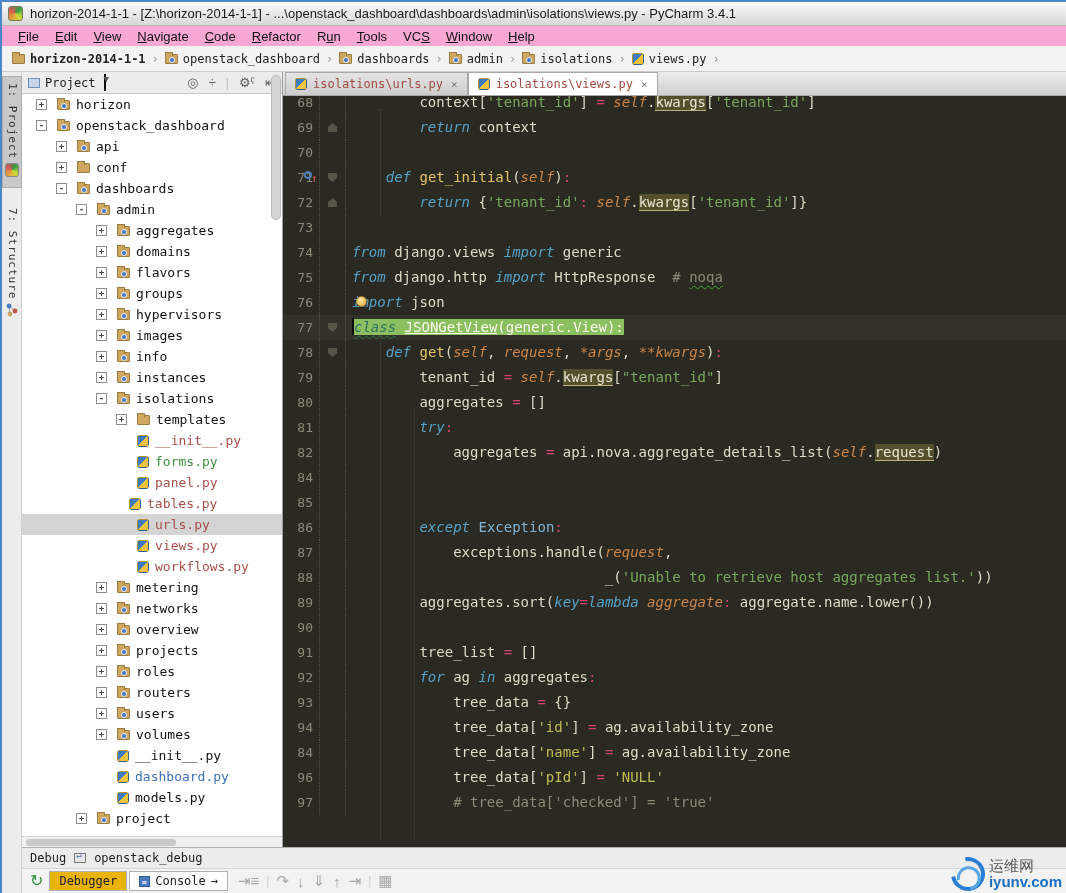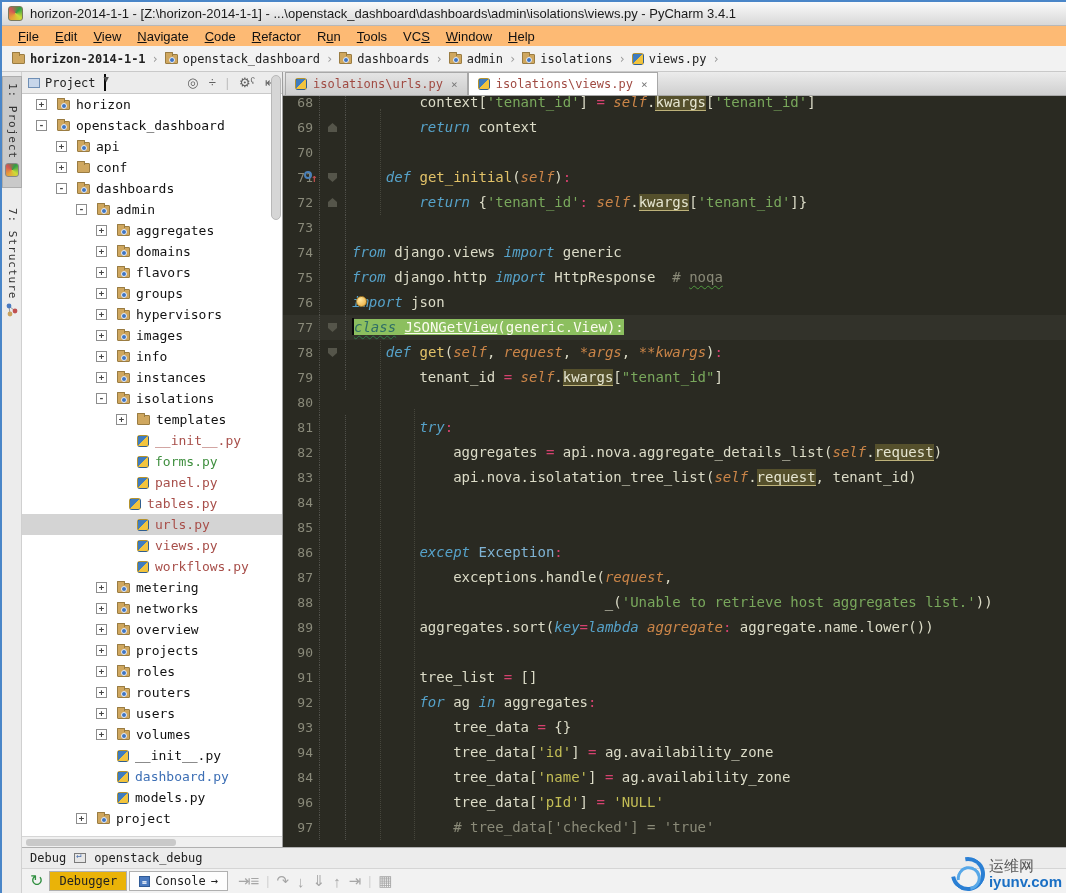--- a/index.html
+++ b/index.html
@@ -7,21 +7,21 @@
   body { font-family:"Liberation Sans",sans-serif; }
   #app { position:relative; width:1066px; height:893px; background:#f0f0f0;
          border-top:2px solid #4a86c8; border-left:2px solid #4a86c8; overflow:hidden; }
 
   
   .titlebar { position:absolute; left:0; top:0; right:0; height:24px;
     background:linear-gradient(#fafafa,#d8d8d8); border-bottom:1px solid #b8b8b8;
     display:flex; align-items:center; padding-left:6px; font-size:13px; color:#1a1a1a; }
   .appicon { width:15px; height:15px; border-radius:3px; margin-right:7px;
     background:conic-gradient(from 40deg,#2f9e44,#cddc39,#e8a039,#d45555,#2f9e44); border:1px solid #7a7a5a; }
-  .menubar { position:absolute; left:0; top:24px; right:0; height:20px; background:#fdba74;
+  .menubar { position:absolute; left:0; top:24px; right:0; height:20px; background:#f9a8d4;
     display:flex; align-items:center; padding-left:8px; font-size:13px; color:#111; }
   .menubar .mi { padding:1px 8px; cursor:default; }
   .menubar .mi u { text-decoration:underline; }
   .crumbs { position:absolute; left:0; top:44px; right:0; height:26px; background:#f2f2f2;
     border-bottom:1px solid #c9c9c9; display:flex; align-items:center; padding-left:8px;
     font-family:"DejaVu Sans Mono",monospace; font-size:12px; color:#222; }
   .crumbs .bc { display:flex; align-items:center; gap:5px; padding:0 2px; }
   .crumbs .bc.first .lbl { font-weight:bold; }
   .crumbs .chev { color:#9a9a9a; margin:0 4px; font-size:12px; }
 
@@ -432,24 +432,23 @@
           <div class="cl"><span class="ln">70</span><span class="fc"></span><span class="code"></span></div>
           <div class="cl"><span class="ln">71</span><span class="fc"><span class="fold down"></span><span class="ovr"></span></span><span class="code"><span class="t-d">    </span><span class="t-k">def</span><span class="t-d"> </span><span class="t-f">get_initial</span><span class="t-d">(</span><span class="t-s">self</span><span class="t-d">)</span><span class="t-o">:</span></span></div>
           <div class="cl"><span class="ln">72</span><span class="fc"><span class="fold up"></span></span><span class="code"><span class="t-d">        </span><span class="t-k">return</span><span class="t-d"> {</span><span class="t-g">'tenant_id'</span><span class="t-o">:</span><span class="t-d"> </span><span class="t-s">self</span><span class="t-d">.</span><span class="t-h">kwargs</span><span class="t-d">[</span><span class="t-g">'tenant_id'</span><span class="t-d">]}</span></span></div>
           <div class="cl"><span class="ln">73</span><span class="fc"></span><span class="code"></span></div>
           <div class="cl"><span class="ln">74</span><span class="fc"></span><span class="code"><span class="t-k">from</span><span class="t-d"> django.views </span><span class="t-k">import</span><span class="t-d"> generic</span></span></div>
           <div class="cl"><span class="ln">75</span><span class="fc"></span><span class="code"><span class="t-k">from</span><span class="t-d"> django.http </span><span class="t-k">import</span><span class="t-d"> HttpResponse  </span><span class="t-c"># </span><span class="t-w">noqa</span></span></div>
           <div class="cl"><span class="ln">76</span><span class="fc"></span><span class="code"><span class="bulb"></span><span class="t-k">import</span><span class="t-d"> json</span></span></div>
           <div class="cl cur"><span class="ln">77</span><span class="fc"><span class="fold down"></span></span><span class="code"><span class="caret"></span><span class="selgreen"><span class="t-ks">class</span><span class="t-ds"> </span><span class="t-fs">JSONGetView</span><span class="t-ds">(generic.View):</span></span></span></div>
           <div class="cl"><span class="ln">78</span><span class="fc"><span class="fold down"></span></span><span class="code"><span class="t-d">    </span><span class="t-k">def</span><span class="t-d"> </span><span class="t-f">get</span><span class="t-d">(</span><span class="t-s">self</span><span class="t-d">, </span><span class="t-s">request</span><span class="t-d">, </span><span class="t-s">*args</span><span class="t-d">, </span><span class="t-s">**kwargs</span><span class="t-d">)</span><span class="t-o">:</span></span></div>
           <div class="cl"><span class="ln">79</span><span class="fc"></span><span class="code"><span class="t-d">        tenant_id </span><span class="t-o">=</span><span class="t-d"> </span><span class="t-s">self</span><span class="t-d">.</span><span class="t-h">kwargs</span><span class="t-d">[</span><span class="t-g">"tenant_id"</span><span class="t-d">]</span></span></div>
-          <div class="cl"><span class="ln">80</span><span class="fc"></span></div>
+          <div class="cl"><span class="ln">80</span><span class="fc"></span><span class="code"><span class="t-d">        aggregates </span><span class="t-o">=</span><span class="t-d"> []</span></span></div>
           <div class="cl"><span class="ln">81</span><span class="fc"></span><span class="code"><span class="t-d">        </span><span class="t-k">try</span><span class="t-o">:</span></span></div>
           <div class="cl"><span class="ln">82</span><span class="fc"></span><span class="code"><span class="t-d">            aggregates </span><span class="t-o">=</span><span class="t-d"> api.nova.aggregate_details_list(</span><span class="t-s">self</span><span class="t-d">.</span><span class="t-h">request</span><span class="t-d">)</span></span></div>
-          <div class="cl"><span class="ln">83</span><span class="fc"></span><span class="code"><span class="t-d">            api.nova.isolatation_tree_list(</span><span class="t-s">self</span><span class="t-d">.</span><span class="t-h">request</span><span class="t-d">, tenant_id)</span></span></div>
           <div class="cl"><span class="ln">84</span><span class="fc"></span><span class="code"></span></div>
           <div class="cl"><span class="ln">85</span><span class="fc"></span><span class="code"></span></div>
           <div class="cl"><span class="ln">86</span><span class="fc"></span><span class="code"><span class="t-d">        </span><span class="t-k">except</span><span class="t-d"> </span><span class="t-e">Exception</span><span class="t-o">:</span></span></div>
           <div class="cl"><span class="ln">87</span><span class="fc"></span><span class="code"><span class="t-d">            exceptions.handle(</span><span class="t-s">request</span><span class="t-d">,</span></span></div>
           <div class="cl"><span class="ln">88</span><span class="fc"></span><span class="code"><span class="t-d">                              _(</span><span class="t-g">'Unable to retrieve host aggregates list.'</span><span class="t-d">))</span></span></div>
           <div class="cl"><span class="ln">89</span><span class="fc"></span><span class="code"><span class="t-d">        aggregates.sort(</span><span class="t-k">key</span><span class="t-o">=</span><span class="t-k">lambda</span><span class="t-d"> </span><span class="t-s">aggregate</span><span class="t-o">:</span><span class="t-d"> aggregate.name.lower())</span></span></div>
           <div class="cl"><span class="ln">90</span><span class="fc"></span><span class="code"></span></div>
           <div class="cl"><span class="ln">91</span><span class="fc"></span><span class="code"><span class="t-d">        tree_list </span><span class="t-o">=</span><span class="t-d"> []</span></span></div>
           <div class="cl"><span class="ln">92</span><span class="fc"></span><span class="code"><span class="t-d">        </span><span class="t-k">for</span><span class="t-d"> ag </span><span class="t-k">in</span><span class="t-d"> aggregates</span><span class="t-o">:</span></span></div>
           <div class="cl"><span class="ln">93</span><span class="fc"></span><span class="code"><span class="t-d">            tree_data </span><span class="t-o">=</span><span class="t-d"> {}</span></span></div>

